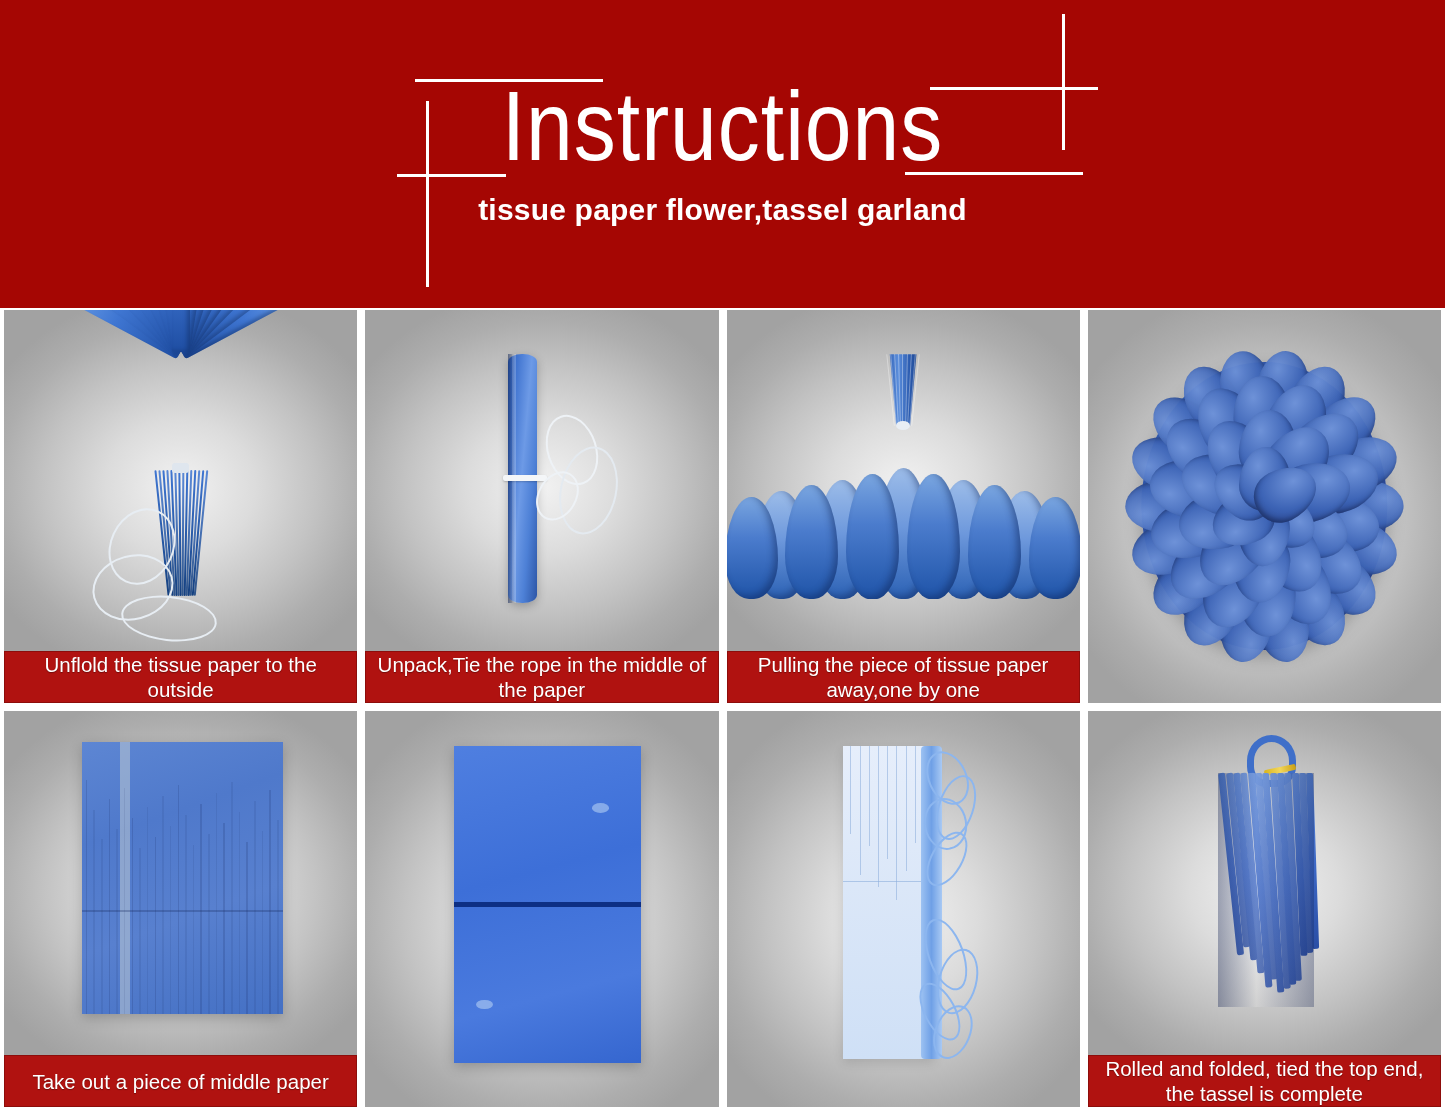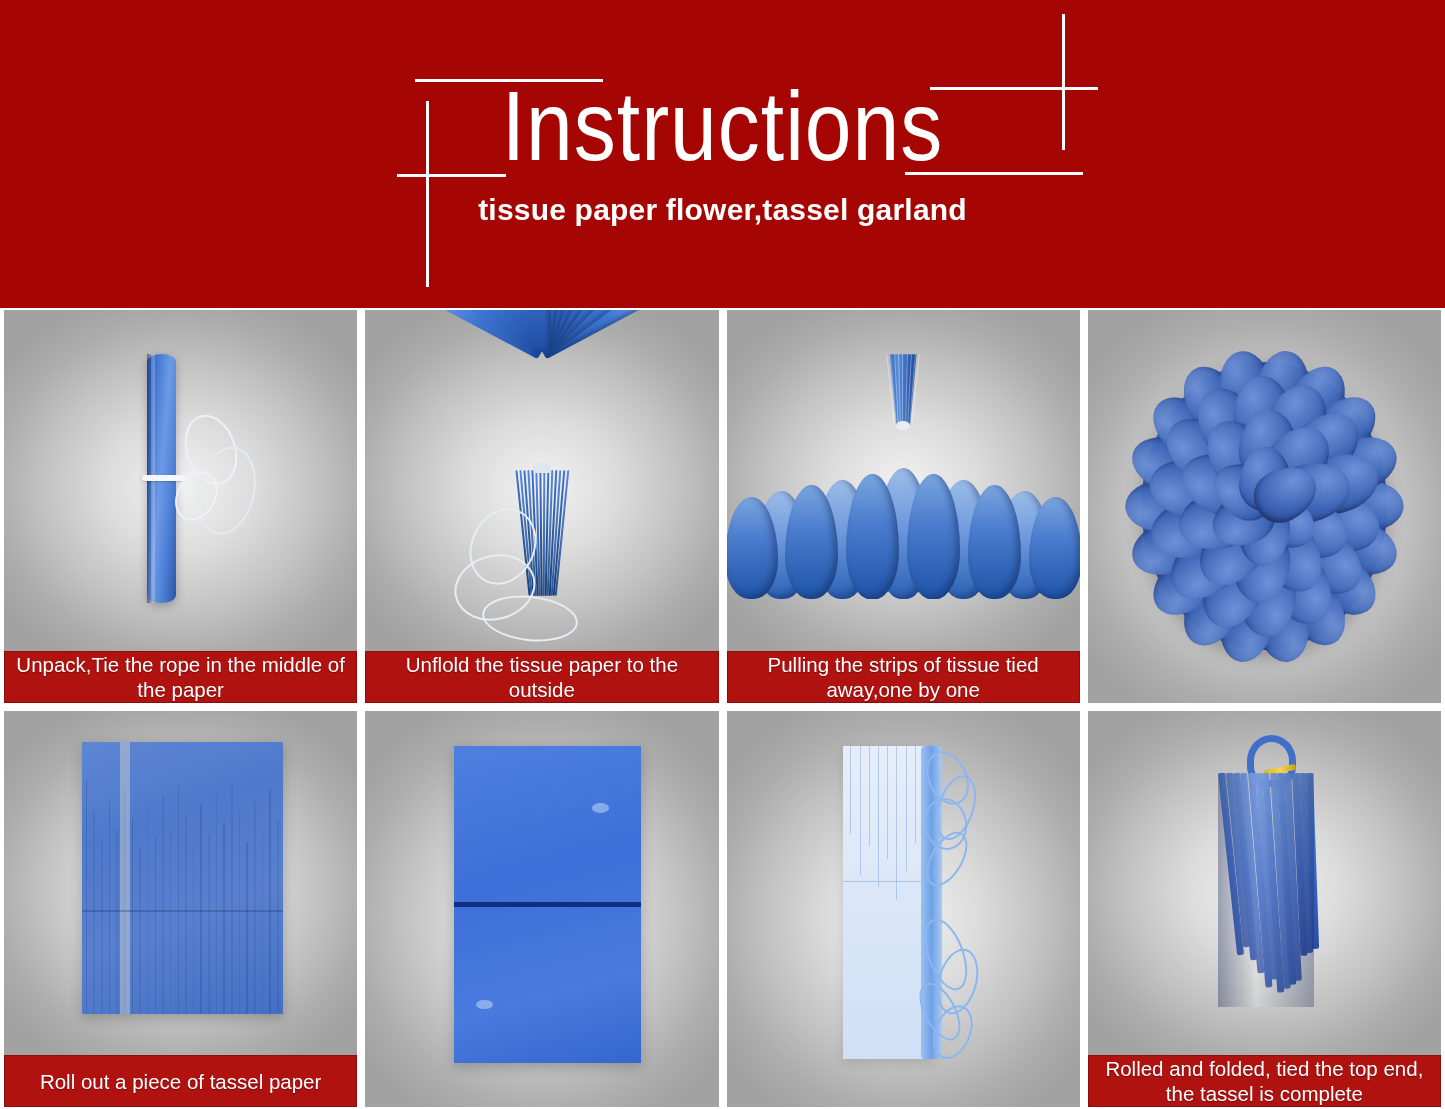--- a/index.html
+++ b/index.html
@@ -270,33 +270,20 @@
     <div class="deco deco-r-v"></div>
     <div class="deco deco-r-h-top"></div>
     <div class="deco deco-r-h-low"></div>
     <div class="title">Instructions</div>
     <div class="subtitle">tissue paper flower,tassel garland</div>
   </div>
 
   <div class="grid">
 
     <div class="row row-1">
-
-      <div class="tile">
-        <div class="photo">
-          <div class="art">
-            <div class="bundle"></div>
-            <div class="tie"></div>
-            <div class="string-loop sl1"></div>
-            <div class="string-loop sl2"></div>
-            <div class="string-loop sl3"></div>
-          </div>
-        </div>
-        <div class="caption">Unpack,Tie the rope in the middle of the paper</div>
-      </div>
 
       <div class="tile">
         <div class="photo">
           <div class="art">
             <div class="fan" id="fan">
                 <div class="pet" style="height: 130.206px; top: -130.206px; transform: rotate(-62deg); z-index: 13;"></div>
                 <div class="pet" style="height: 133.595px; top: -133.595px; transform: rotate(-53.1429deg); z-index: 14;"></div>
                 <div class="pet" style="height: 136.613px; top: -136.613px; transform: rotate(-44.2857deg); z-index: 15;"></div>
                 <div class="pet" style="height: 139.186px; top: -139.186px; transform: rotate(-35.4286deg); z-index: 16;"></div>
                 <div class="pet" style="height: 141.254px; top: -141.254px; transform: rotate(-26.5714deg); z-index: 17;"></div>
@@ -332,20 +319,33 @@
             <div class="trail tr2"></div>
             <div class="trail tr3"></div>
           </div>
         </div>
         <div class="caption">Unflold the tissue paper to the outside</div>
       </div>
 
       <div class="tile">
         <div class="photo">
           <div class="art">
+            <div class="bundle"></div>
+            <div class="tie"></div>
+            <div class="string-loop sl1"></div>
+            <div class="string-loop sl2"></div>
+            <div class="string-loop sl3"></div>
+          </div>
+        </div>
+        <div class="caption">Unpack,Tie the rope in the middle of the paper</div>
+      </div>
+
+      <div class="tile">
+        <div class="photo">
+          <div class="art">
             <div class="stem"></div>
             <div class="stem-lines" id="stem-lines">
                 <i style="left: 8%; transform: rotate(-6deg);"></i>
                 <i style="left: 18%; transform: rotate(-4.5deg);"></i>
                 <i style="left: 28%; transform: rotate(-3deg);"></i>
                 <i style="left: 38%; transform: rotate(-1.5deg);"></i>
                 <i style="left: 48%; transform: rotate(0deg);"></i>
                 <i style="left: 58%; transform: rotate(1.5deg);"></i>
                 <i style="left: 68%; transform: rotate(3deg);"></i>
                 <i style="left: 78%; transform: rotate(4.5deg);"></i>
@@ -360,21 +360,21 @@
                 <div class="lobe" style="left: 33.9%; width: 15%; height: 70.8%; background: linear-gradient(rgb(122, 166, 224) 0%, rgb(75, 124, 205) 40%, rgb(31, 84, 168) 100%); z-index: 6; box-shadow: rgba(15, 35, 85, 0.45) -4px -3px 7px inset;"></div>
                 <div class="lobe" style="left: 42.5%; width: 15%; height: 74%; background: linear-gradient(rgb(157, 189, 233) 0%, rgb(109, 152, 220) 45%, rgb(43, 97, 180) 100%); z-index: 3; box-shadow: rgba(15, 35, 85, 0.45) -4px -3px 7px inset;"></div>
                 <div class="lobe" style="left: 51.1%; width: 15%; height: 70.8%; background: linear-gradient(rgb(122, 166, 224) 0%, rgb(75, 124, 205) 40%, rgb(31, 84, 168) 100%); z-index: 6; box-shadow: rgba(15, 35, 85, 0.45) -4px -3px 7px inset;"></div>
                 <div class="lobe" style="left: 59.7%; width: 15%; height: 67.6%; background: linear-gradient(rgb(157, 189, 233) 0%, rgb(109, 152, 220) 45%, rgb(43, 97, 180) 100%); z-index: 3; box-shadow: rgba(15, 35, 85, 0.45) -4px -3px 7px inset;"></div>
                 <div class="lobe" style="left: 68.3%; width: 15%; height: 64.4%; background: linear-gradient(rgb(122, 166, 224) 0%, rgb(75, 124, 205) 40%, rgb(31, 84, 168) 100%); z-index: 6; box-shadow: rgba(15, 35, 85, 0.45) -4px -3px 7px inset;"></div>
                 <div class="lobe" style="left: 76.9%; width: 15%; height: 61.2%; background: linear-gradient(rgb(157, 189, 233) 0%, rgb(109, 152, 220) 45%, rgb(43, 97, 180) 100%); z-index: 3; box-shadow: rgba(15, 35, 85, 0.45) -4px -3px 7px inset;"></div>
                 <div class="lobe" style="left: 85.5%; width: 15%; height: 58%; background: linear-gradient(rgb(122, 166, 224) 0%, rgb(75, 124, 205) 40%, rgb(31, 84, 168) 100%); z-index: 6; box-shadow: rgba(15, 35, 85, 0.45) -4px -3px 7px inset;"></div>
               </div>
           </div>
         </div>
-        <div class="caption">Pulling the strips of tissue tied away,one by one</div>
+        <div class="caption">Pulling the piece of tissue paper away,one by one</div>
       </div>
 
       <div class="tile">
         <div class="photo">
           <div class="art">
             <div class="pom">
               <div class="pom-base"></div>
               <div id="pom-petals">
                   <div class="petal" style="width: 20%; height: 21%; left: 81%; top: 39.5%; transform: rotate(90deg); z-index: 2; opacity: 0.95;"></div>
                   <div class="petal" style="width: 20%; height: 21%; left: 78.5274%; top: 53.5228%; transform: rotate(110deg); z-index: 2; opacity: 0.95;"></div>
@@ -464,21 +464,21 @@
                   <div class="cutline" style="left: 81.8%; top: 37%; height: 63%; opacity: 0.5;"></div>
                   <div class="cutline" style="left: 85.6%; top: 22%; height: 78%; opacity: 0.28;"></div>
                   <div class="cutline" style="left: 89.4%; top: 33%; height: 67%; opacity: 0.28;"></div>
                   <div class="cutline" style="left: 93.2%; top: 18%; height: 82%; opacity: 0.5;"></div>
                   <div class="cutline" style="left: 97%; top: 29%; height: 71%; opacity: 0.28;"></div>
                 </div>
               <div class="foldh" style="top:62%"></div>
             </div>
           </div>
         </div>
-        <div class="caption">Roll out a piece of tassel paper</div>
+        <div class="caption">Take out a piece of middle paper</div>
       </div>
 
       <div class="tile">
         <div class="photo">
           <div class="art">
             <div class="sheet2">
               <div class="crease"></div>
               <div class="spot" style="left:74%;top:18%;width:9%;height:3%"></div>
               <div class="spot" style="left:12%;top:80%;width:9%;height:3%"></div>
             </div>

